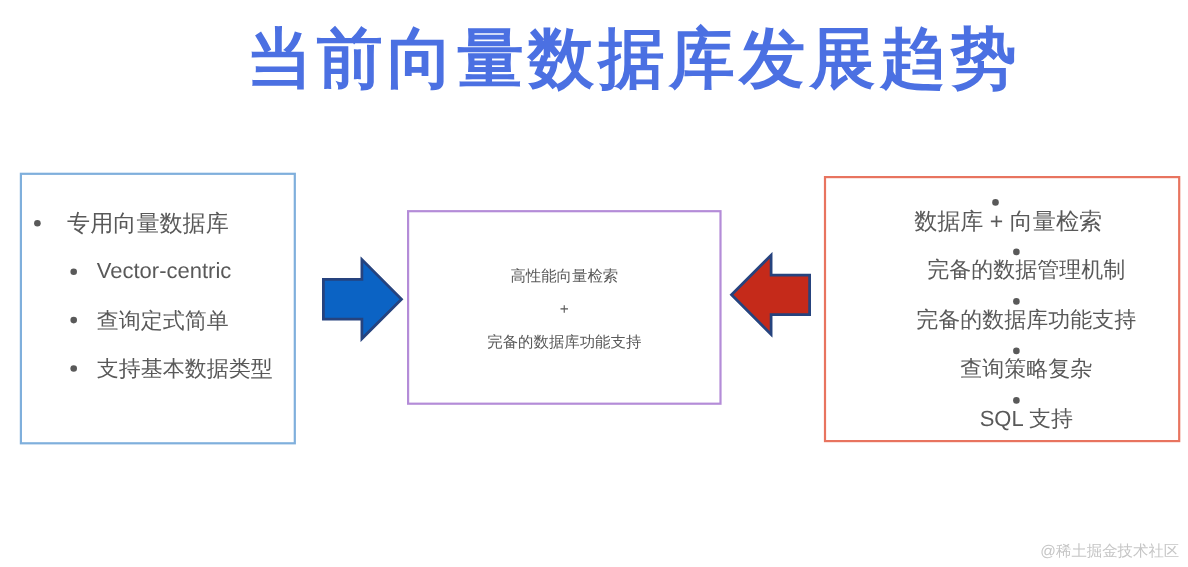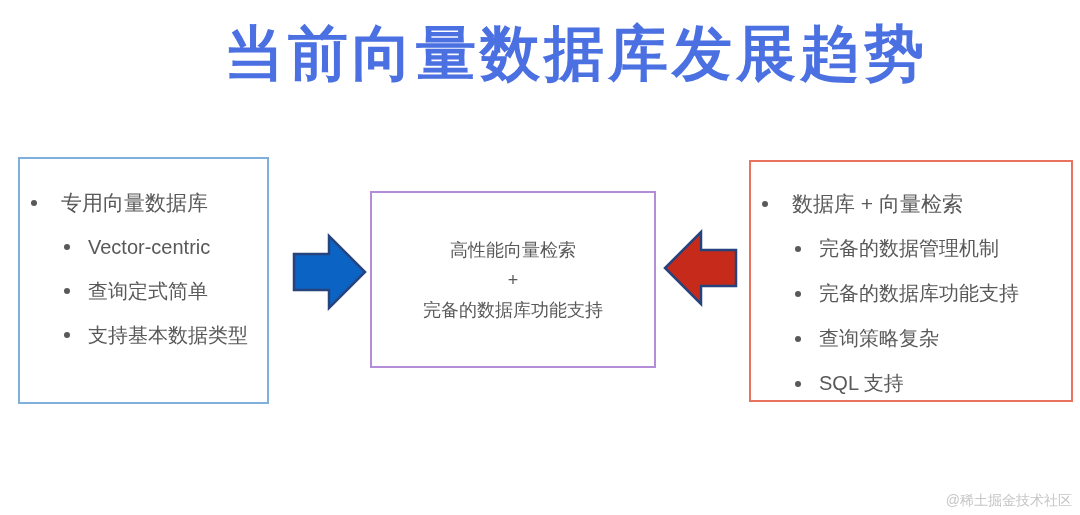--- a/index.html
+++ b/index.html
@@ -23,31 +23,31 @@
   .box.left  {left:18px; top:157px;width:251px;height:247px;border:2px solid var(--c_left_border,#7FAFDC);}
   .box.center{left:370px;top:191px;width:286px;height:177px;border:2px solid var(--c_center_border,#B48CD8);
               display:flex;flex-direction:column;justify-content:center;align-items:center;}
   .box.right {left:749px;top:160px;width:324px;height:242px;border:2px solid var(--c_right_border,#E8745F);}
   
   .rows{padding-top:22px;}
   .box.right .rows{padding-top:19px;}
   .row{display:flex;align-items:center;color:var(--c_text,#595959);}
   .row.l1{height:44px;font-size:21px;padding-left:11px;}
   .row.l2{height:44px;font-size:20px;padding-left:44px;}
-  .box.right .row.l1,.box.right .row.l2{height:45px;}
+  .box.right .row.l1,.box.right .row.l2{height:45px;flex-direction:column;}
   .dot{
     width:6px;height:6px;border-radius:50%;
     background:var(--c_text,#595959);
     flex:0 0 auto;
   }
   .row.l1 .dot{margin-right:24px;}
   .row.l2 .dot{margin-right:18px;}
   
   .center-line{
-    font-size:18px;line-height:30px;color:var(--c_text,#595959);
+    font-size:14px;line-height:30px;color:var(--c_text,#595959);
     text-align:center;white-space:nowrap;
   }
   
   .arrow{position:absolute;}
   .arrow.blue{left:292px;top:233px;}
   .arrow.red {left:662px;top:229px;}
   
   .watermark{
     position:absolute;right:8px;bottom:5px;
     font-size:14px;color:var(--c_watermark,#C6C6C6);

